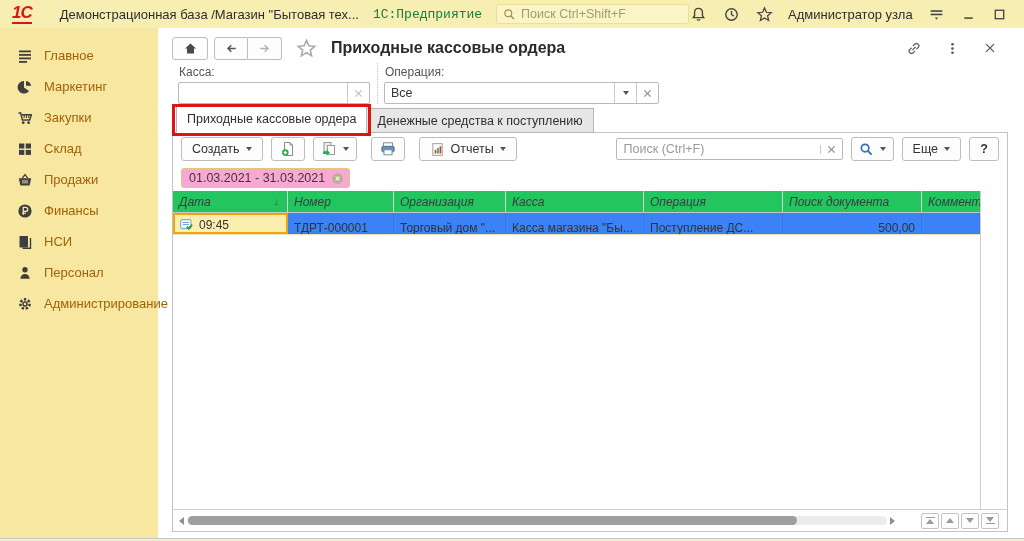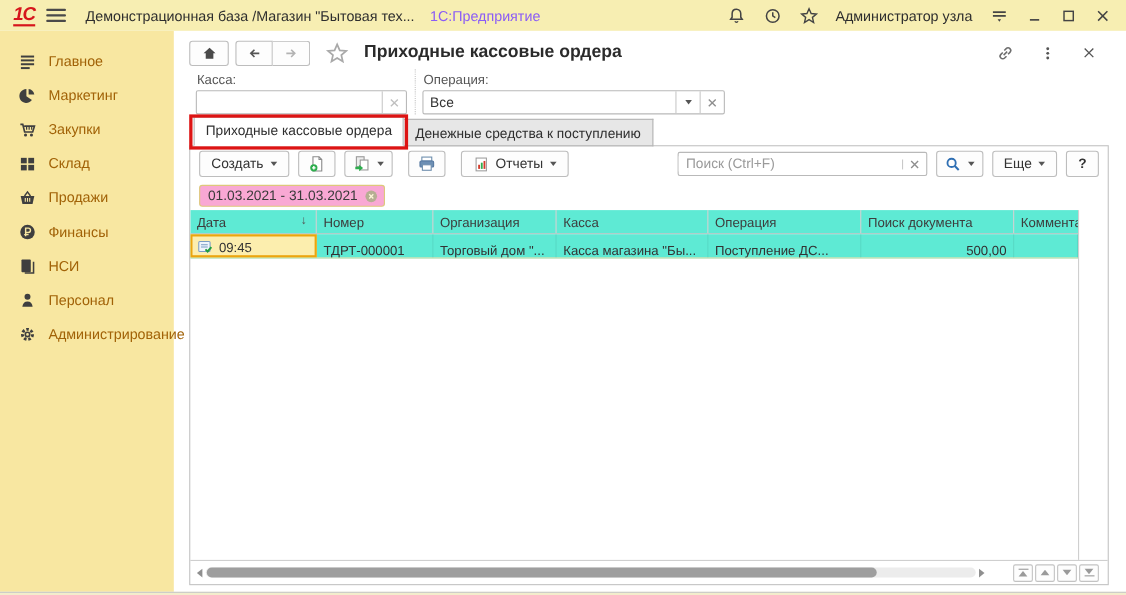--- a/index.html
+++ b/index.html
@@ -15,21 +15,21 @@
     background:#f7eeb2; display:flex; align-items:center; z-index:10;
   }
   .logo {
     margin:0 10px 0 12px; font-weight:bold; font-size:17px; color:#d6161c;
     line-height:1; border-bottom:2px solid #d6161c; padding-bottom:1px;
     font-style:italic; letter-spacing:-1px;
   }
   .hamburger { width:18px; height:12px; display:flex; flex-direction:column; justify-content:space-between; margin-right:18px; cursor:pointer; }
   .hamburger i { display:block; height:2px; background:#4a4a4a; border-radius:1px; }
   .db-title { font-size:13px; color:#2e2e2e; white-space:nowrap; }
-  .app-name { font-size:13px; color:#8b5cf6; margin-left:14px; white-space:nowrap; }
+  .app-name { font-size:13px; color:#15803d; margin-left:14px; white-space:nowrap;font-family:Liberation Mono, monospace; }
   .global-search {
     margin-left:14px; width:262px; height:20px; background:#fbf4c6;
     border:1px solid #ece098; border-radius:2px; display:flex; align-items:center; padding:0 6px; gap:5px;
   }
   .global-search input {
     border:none; outline:none; background:transparent; flex:1; font-size:12.5px; color:#444;
     font-family:"Liberation Sans", sans-serif;
   }
   .global-search input::placeholder { color:#a39c6f; }
   .tb-right { margin-left:auto; display:flex; align-items:center; gap:15px; padding-right:14px; }
@@ -125,29 +125,29 @@
 
   .tagrow { height:26px; display:flex; align-items:center; padding:0 8px; flex:0 0 26px; }
   .tag {
     background:#f9a8d4; border:1px solid #ddc87b; border-radius:3px; height:20px;
     display:inline-flex; align-items:center; gap:6px; padding:0 5px 0 7px;
     font-size:12.5px; color:#3a3a3a; cursor:pointer;
   }
 
   .table-area { flex:1; border-bottom:1px solid #cfcfcf; min-height:0; overflow:hidden; }
   .table { width:808px; height:100%; border-right:1px solid #cfcfcf; display:flex; flex-direction:column; }
-  .thead { display:flex; height:22px; background:#5eead4; border-bottom:1px solid #c6c6c6; flex:0 0 22px; }
+  .thead { display:flex; height:22px; background:#22c55e; border-bottom:1px solid #c6c6c6; flex:0 0 22px;font-style:italic; }
   .th {
     font-size:12px; color:#3d3d3d; padding:4px 6px 0; border-right:1px solid #d2d2d2;
     white-space:nowrap; overflow:hidden; display:flex; align-items:flex-start; cursor:pointer;
   }
   .th .sort { margin-left:auto; color:#555; font-size:11px; padding-right:2px; }
   .c0 { width:115px; } .c1 { width:106px; } .c2 { width:112px; } .c3 { width:138px; }
   .c4 { width:139px; } .c5 { width:139px; } .c6 { flex:1; border-right:none; }
-  .trow { display:flex; height:22px; background:#5eead4; border-bottom:1px solid #ecdfae; cursor:pointer; }
+  .trow { display:flex; height:22px; background:#3b82f6; border-bottom:1px solid #ecdfae; cursor:pointer; }
   .td {
     font-size:12px; color:#333; padding:8px 6px 0; border-right:1px solid rgba(0,0,0,0.07);
     white-space:nowrap; overflow:hidden;
   }
   .td.cell-date {
     background:#fceeae; border:2px solid #eca50e; padding:2px 4px 0;
     display:flex; align-items:center; gap:5px;
   }
   .td.num { text-align:right; }
 
@@ -178,20 +178,29 @@
 
 <div class="titlebar">
   <div class="logo"><span>1С</span></div>
   <div class="hamburger">
       <i></i>
       <i></i>
       <i></i>
     </div>
   <div class="db-title">Демонстрационная база /Магазин "Бытовая тех...</div>
   <div class="app-name">1С:Предприятие</div>
+  <div class="global-search">
+    <span class="tb-icon" style="width:13px;height:13px;">
+      <svg viewBox="0 0 16 16" width="13" height="13">
+          <circle cx="6.5" cy="6.5" r="4.2" fill="none" stroke="#9a9264" stroke-width="1.5"></circle>
+          <path d="M9.8 9.8l3.6 3.6" stroke="#9a9264" stroke-width="1.7"></path>
+        </svg>
+    </span>
+    <input placeholder="Поиск Ctrl+Shift+F" style="">
+  </div>
   <div class="tb-right">
     <span class="tb-icon">
       <svg viewBox="0 0 16 16" width="17" height="17">
           <path d="M8 2.2c-2.3 0-3.7 1.7-3.7 3.9v3L3.1 10.9h9.8L11.7 9.1v-3c0-2.2-1.4-3.9-3.7-3.9z" fill="none" stroke="#444" stroke-width="1.3"></path>
           <path d="M6.7 12.5a1.4 1.4 0 0 0 2.6 0" fill="none" stroke="#444" stroke-width="1.2"></path>
         </svg>
     </span>
     <span class="tb-icon">
       <svg viewBox="0 0 16 16" width="17" height="17">
           <circle cx="8" cy="8" r="5.4" fill="none" stroke="#444" stroke-width="1.3"></circle>

